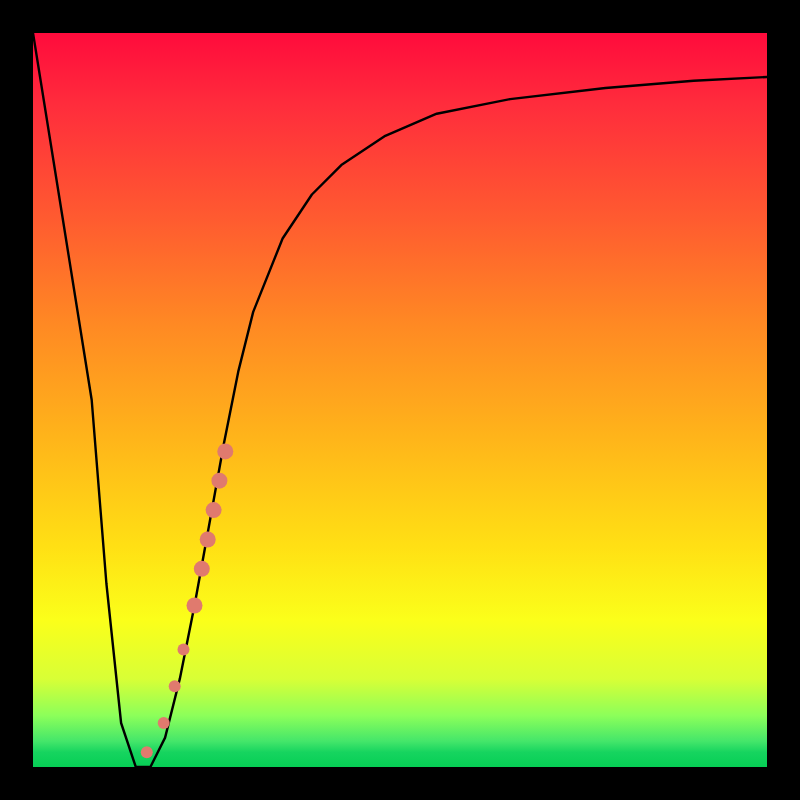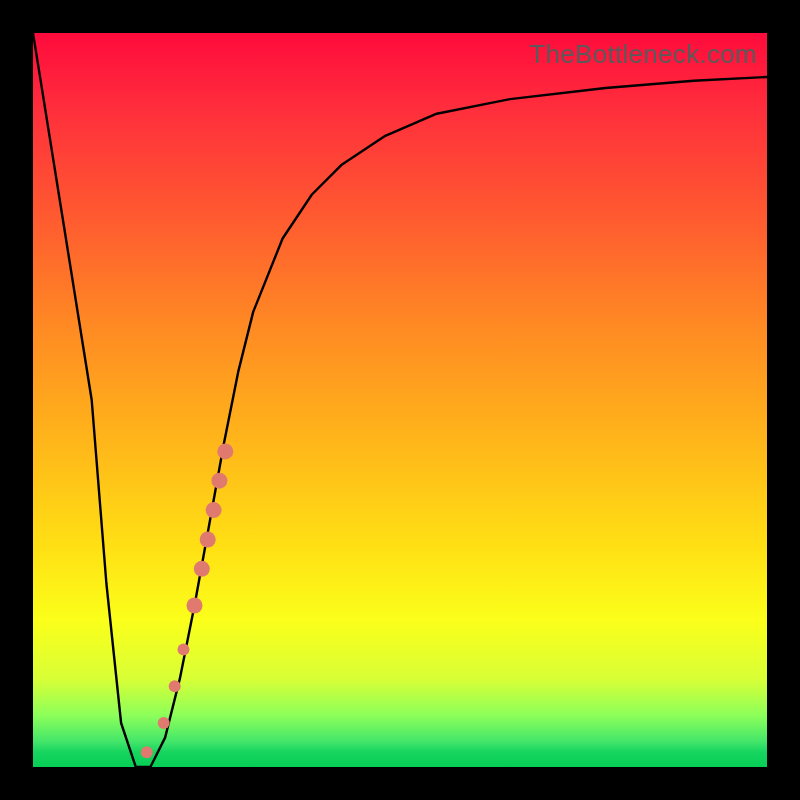--- a/index.html
+++ b/index.html
@@ -60,21 +60,20 @@
     height: 734px;
     pointer-events: none;
   }
 </style>
 </head>
 <body>
 
 <div class="frame">
   <div class="plot">
 
-    <div class="watermark">TheBottleneck.com</div>
 
     <svg class="curve" viewBox="0 0 734 734" preserveAspectRatio="none">
       <path id="curve-path" fill="none" stroke="#000" stroke-width="2.4" stroke-linecap="round" stroke-linejoin="round" d="M0.0 0.0 L29.4 183.5 L58.7 367.0 L73.4 550.5 L88.1 690.0 L102.8 734.0 L117.4 734.0 L132.1 704.6 L146.8 645.9 L161.5 572.5 L176.2 491.8 L190.8 411.0 L205.5 337.6 L220.2 278.9 L249.6 205.5 L278.9 161.5 L308.3 132.1 L352.3 102.8 L403.7 80.7 L477.1 66.1 L572.5 55.0 L660.6 47.7 L734.0 44.0 "></path>
       <g id="marker-group">
           <circle cx="113.8" cy="719.3" r="6" fill="#e07a6e"></circle>
           <circle cx="130.7" cy="690.0" r="6" fill="#e07a6e"></circle>
           <circle cx="141.7" cy="653.3" r="6" fill="#e07a6e"></circle>
           <circle cx="150.5" cy="616.6" r="6" fill="#e07a6e"></circle>
           <circle cx="161.5" cy="572.5" r="8" fill="#e07a6e"></circle>
           <circle cx="168.8" cy="535.8" r="8" fill="#e07a6e"></circle>

